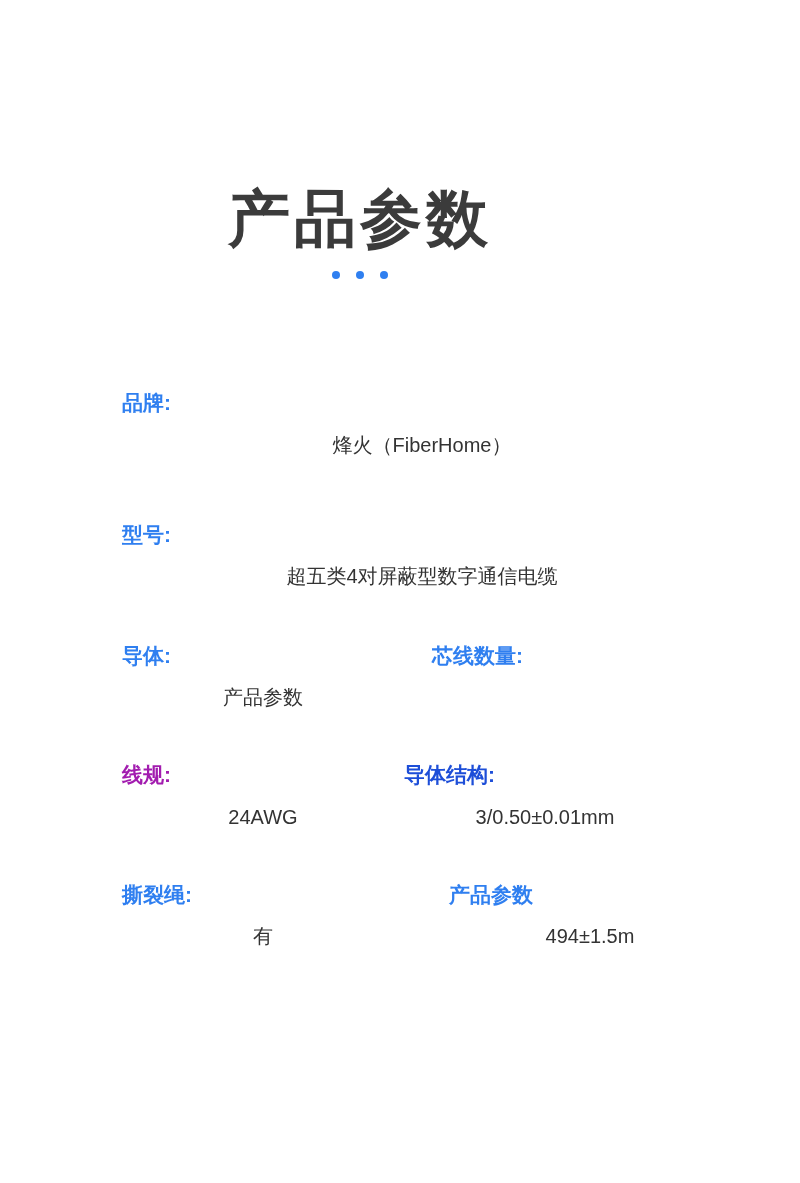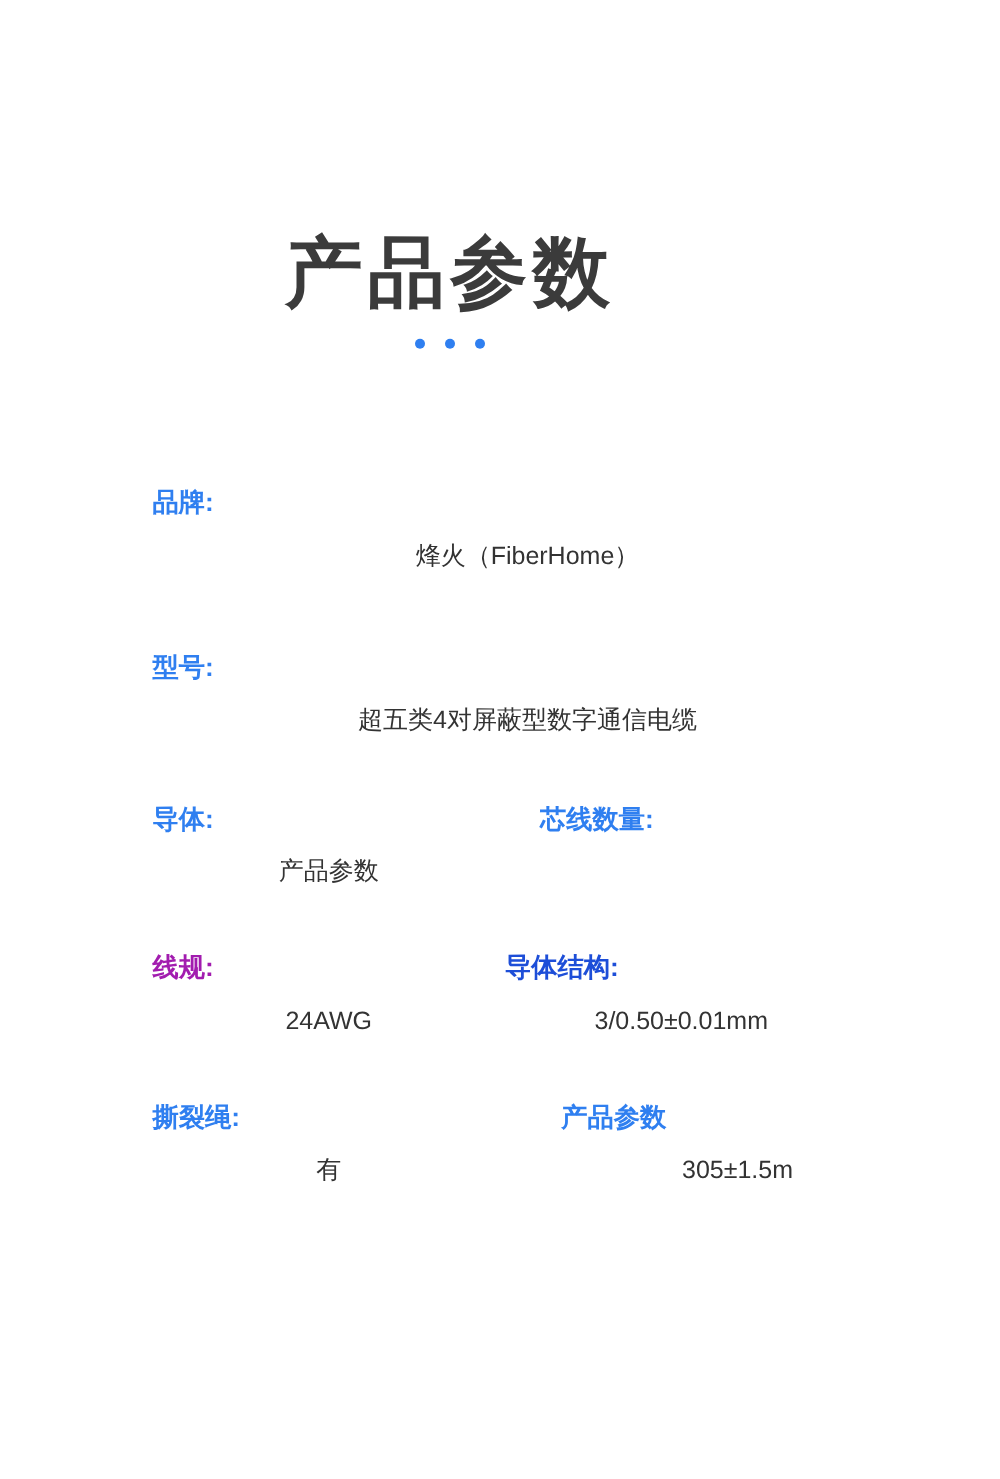--- a/index.html
+++ b/index.html
@@ -144,18 +144,18 @@
       </div>
     </div>
 
     <div class="spec-row row-ripcord">
       <div class="spec-cell">
         <div class="spec-label" style="color: rgb(47, 127, 240);">撕裂绳:</div>
         <div class="spec-value">有</div>
       </div>
       <div class="spec-cell">
         <div class="spec-label" style="color: rgb(47, 127, 240);">产品参数</div>
-        <div class="spec-value">305±1.5m</div>
+        <div class="spec-value">494±1.5m</div>
       </div>
     </div>
 
   </div>
 </div>
 
 </body></html>

